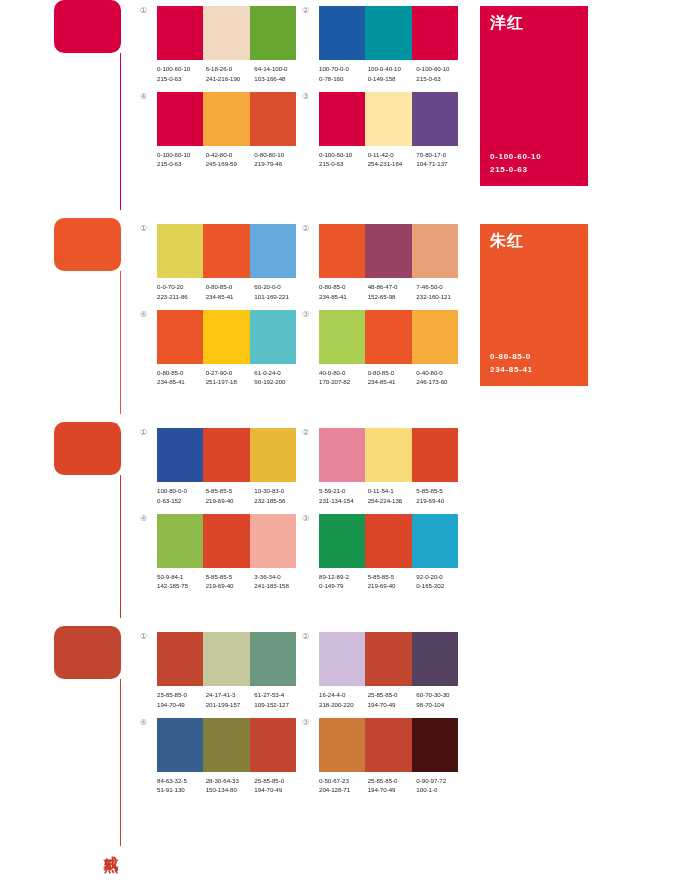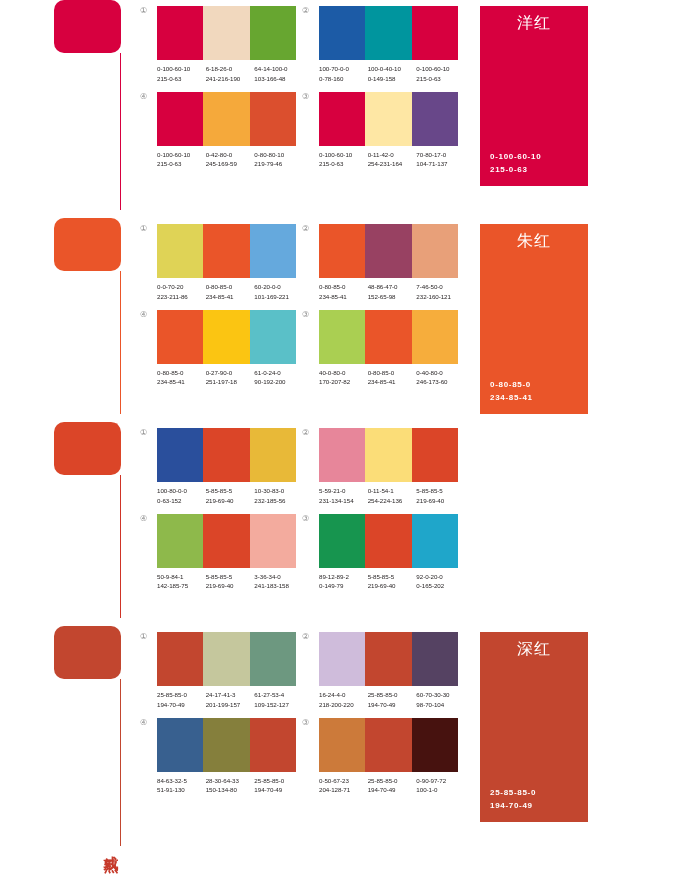--- a/index.html
+++ b/index.html
@@ -116,25 +116,24 @@
     margin-top: 6px;
     position: relative;
     color: #ffffff;
     padding: 9px 10px 10px 10px;
     display: flex;
     flex-direction: column;
     justify-content: space-between;
   }
   .hero-name {
     font-size: 16px;
-    font-weight: normal;
+    font-weight: bold;
     letter-spacing: 1px;
     line-height: 1.05;
     font-family: "DejaVu Sans", "Liberation Sans", sans-serif;
-    text-align: center;
   }
   .hero-codes {
     font-size: 8px;
     font-weight: bold;
     line-height: 1.55;
     letter-spacing: 0.7px;
     font-family: "Liberation Sans", sans-serif;
   }
   .hero-codes span { display: block; }
 </style>
@@ -352,21 +351,21 @@
                 <span class="rgb">234-85-41</span>
               </div>
               <div class="code">
                 <span class="cmyk">0-40-80-0</span>
                 <span class="rgb">246-173-60</span>
               </div>
             </div>
           </div>
         </div>
       </div>
-      <div class="hero" style="background: rgb(234, 85, 41); height: 190px;">
+      <div class="hero" style="background: rgb(234, 85, 41); height: 162px;">
         <div class="hero-name">朱红</div>
         <div class="hero-codes">
           <span>0-80-85-0</span>
           <span>234-85-41</span>
         </div>
       </div>
     </div>
     <div class="section" style="height: 204px;">
       <div class="tab-col">
         <div class="tab-chip" style="background: rgb(219, 69, 40);"></div>
@@ -569,21 +568,14 @@
                 <span class="rgb">194-70-49</span>
               </div>
               <div class="code">
                 <span class="cmyk">0-90-97-72</span>
                 <span class="rgb">100-1-0</span>
               </div>
             </div>
           </div>
         </div>
       </div>
-      <div class="hero" style="background: rgb(194, 70, 47); height: 190px;">
-        <div class="hero-name">深红</div>
-        <div class="hero-codes">
-          <span>25-85-85-0</span>
-          <span>194-70-49</span>
-        </div>
-      </div>
     </div>
   </div>
 
 </body></html>

